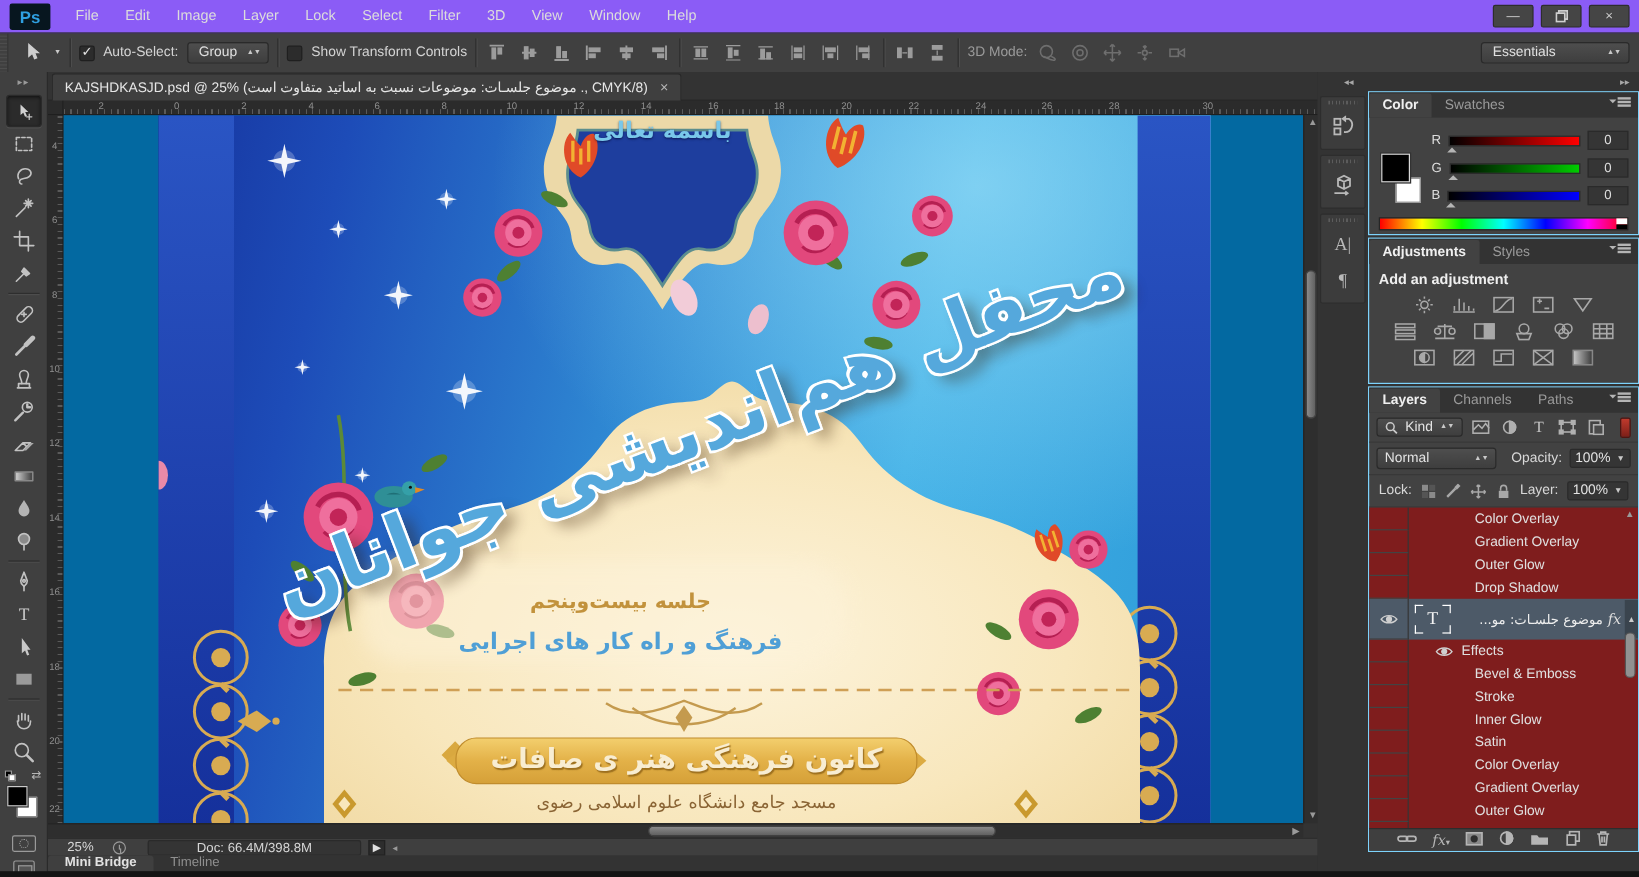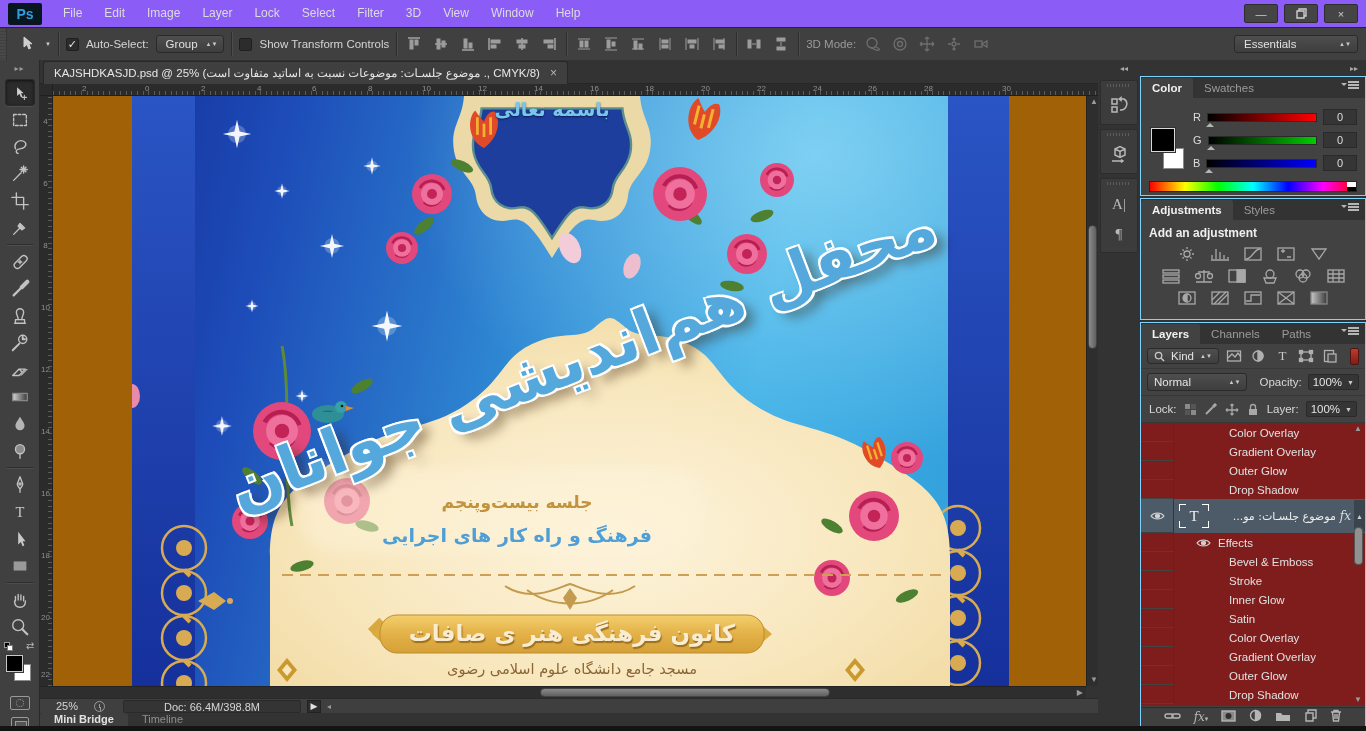--- a/index.html
+++ b/index.html
@@ -64,21 +64,21 @@
   .ruler{background:#2b2b2b;position:absolute;color:#8f8f8f;font-size:8px}
   #hruler{top:24px;left:13px;right:0;height:12px;border-bottom:1px solid #1f1f1f}
   #hruler:after{content:"";position:absolute;left:0;right:0;bottom:0;height:4px;
     background:repeating-linear-gradient(90deg,#5a5a5a 0 1px,transparent 1px 5.6px)}
   #hruler span{position:absolute;top:0;line-height:10px}
   #corner{top:24px;left:0;width:13px;height:12px;background:#2b2b2b;border-right:1px solid #1f1f1f;border-bottom:1px solid #1f1f1f}
   #vruler{top:36px;left:0;width:13px;bottom:45px;border-right:1px solid #1f1f1f}
   #vruler:after{content:"";position:absolute;top:0;bottom:0;right:0;width:4px;
     background:repeating-linear-gradient(0deg,#5a5a5a 0 1px,transparent 1px 5.6px)}
   #vruler span{position:absolute;left:1px;width:9px;line-height:7px;word-break:break-all;text-align:center}
-  #canvas{position:absolute;left:13px;top:36px;right:12px;bottom:45px;background:#a16207;overflow:hidden}
+  #canvas{position:absolute;left:13px;top:36px;right:12px;bottom:45px;background:#0369a1;overflow:hidden}
 
   
   #vscroll{position:absolute;right:0;top:36px;width:12px;bottom:45px;background:#2e2e2e;border-left:1px solid #232323}
   #hscroll{position:absolute;left:0;right:12px;bottom:33px;height:12px;background:#2e2e2e;border-top:1px solid #232323}
   .thumbv{position:absolute;left:1px;width:9px;border-radius:5px;background:linear-gradient(90deg,#8a8a8a,#606060);border:1px solid #444}
   .thumbh{position:absolute;top:1px;height:9px;border-radius:5px;background:linear-gradient(#8a8a8a,#606060);border:1px solid #444}
   .sarrow{position:absolute;color:#9a9a9a;font-size:8px;line-height:8px}
 
   
   #statusbar{position:absolute;left:0;right:0;bottom:18px;height:15px;background:#3f3f3f;
@@ -126,21 +126,21 @@
   #spectrum .bb{position:absolute;right:0;bottom:0;width:9px;height:50%;background:#000}
 
   
   #adjpanel{top:138px;height:122px}
   .adjhead{font-size:12px;font-weight:bold;color:#efefef;margin:6px 0 2px 8px}
   .adjrow{display:flex;justify-content:center;gap:9px;margin-top:5px}
   .aicon{width:24px;height:17px;display:flex;align-items:center;justify-content:center}
   .aicon svg{stroke:#a8a8a8;fill:none;stroke-width:1.3}
 
   
-  #layerspanel{top:262px;bottom:4px}
+  #layerspanel{top:262px;bottom:21px}
   .lfilter{height:25px;display:flex;align-items:center;gap:7px;padding:0 6px;border-bottom:1px solid #383838}
   .kindbox{display:flex;align-items:center;gap:6px;background:linear-gradient(#4e4e4e,#3e3e3e);
     border:1px solid #2a2a2a;border-radius:3px;padding:1px 6px;font-size:11.5px;color:#e3e3e3}
   .ficon{display:flex;align-items:center;justify-content:center;width:17px;height:15px}
   .ficon svg{stroke:#b0b0b0;fill:none;stroke-width:1.3}
   .redtgl{margin-left:auto;width:9px;height:17px;border-radius:2px;background:linear-gradient(#c03a2d,#7d1f18);border:1px solid #521410}
   .lblend{height:27px;display:flex;align-items:center;gap:6px;padding:0 6px;border-bottom:1px solid #383838;font-size:11.5px}
   .sel{display:flex;align-items:center;justify-content:space-between;background:linear-gradient(#4e4e4e,#3e3e3e);
     border:1px solid #2a2a2a;border-radius:3px;padding:2px 6px;color:#e3e3e3}
   .valbox{display:flex;align-items:center;background:#353535;border:1px solid #2a2a2a;border-radius:2px;

